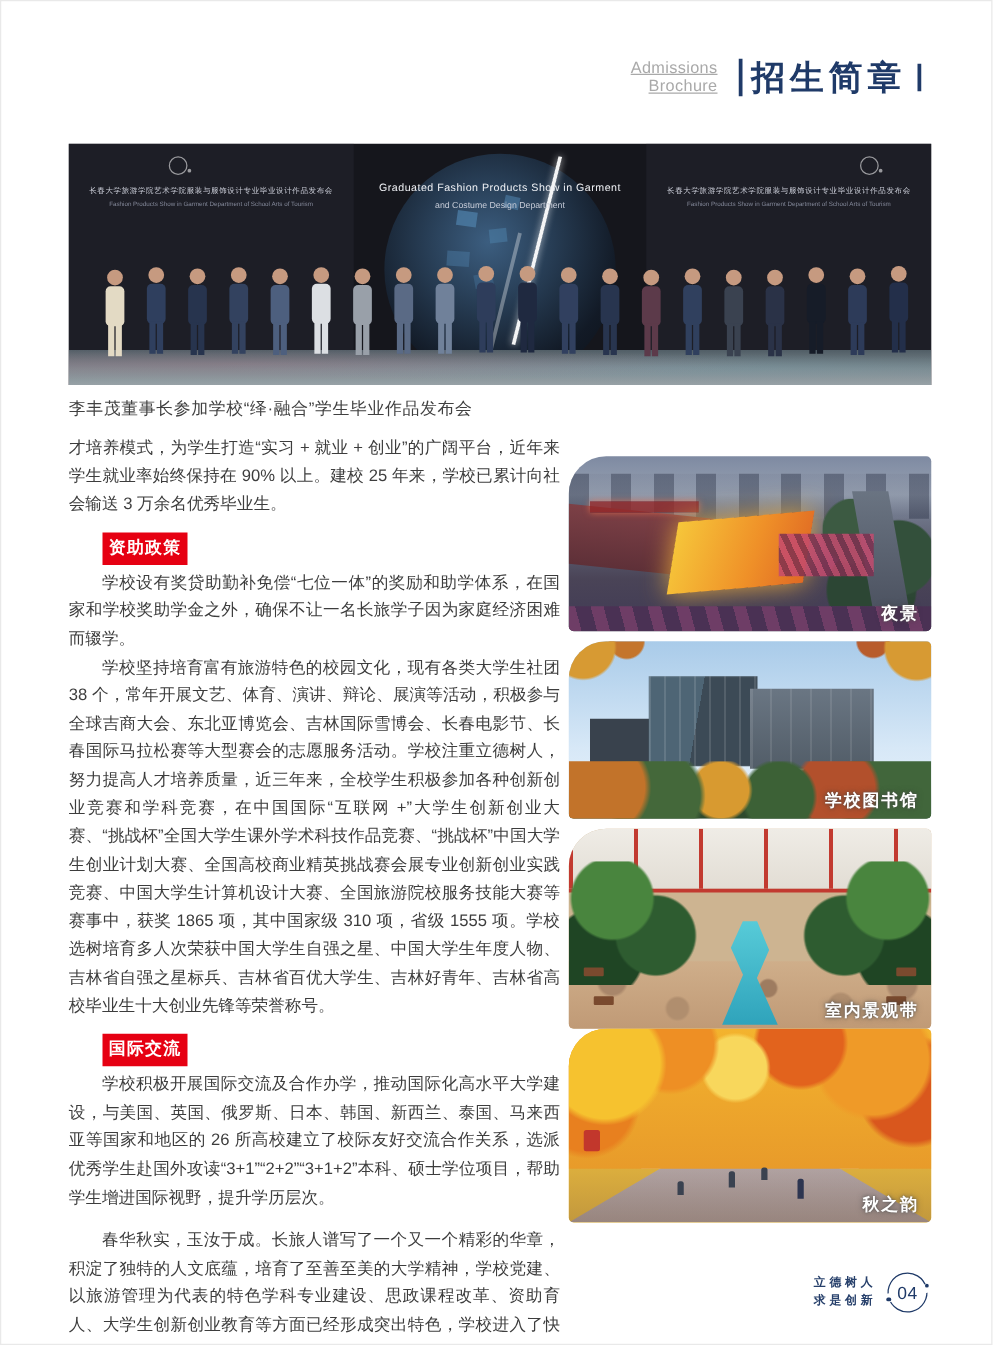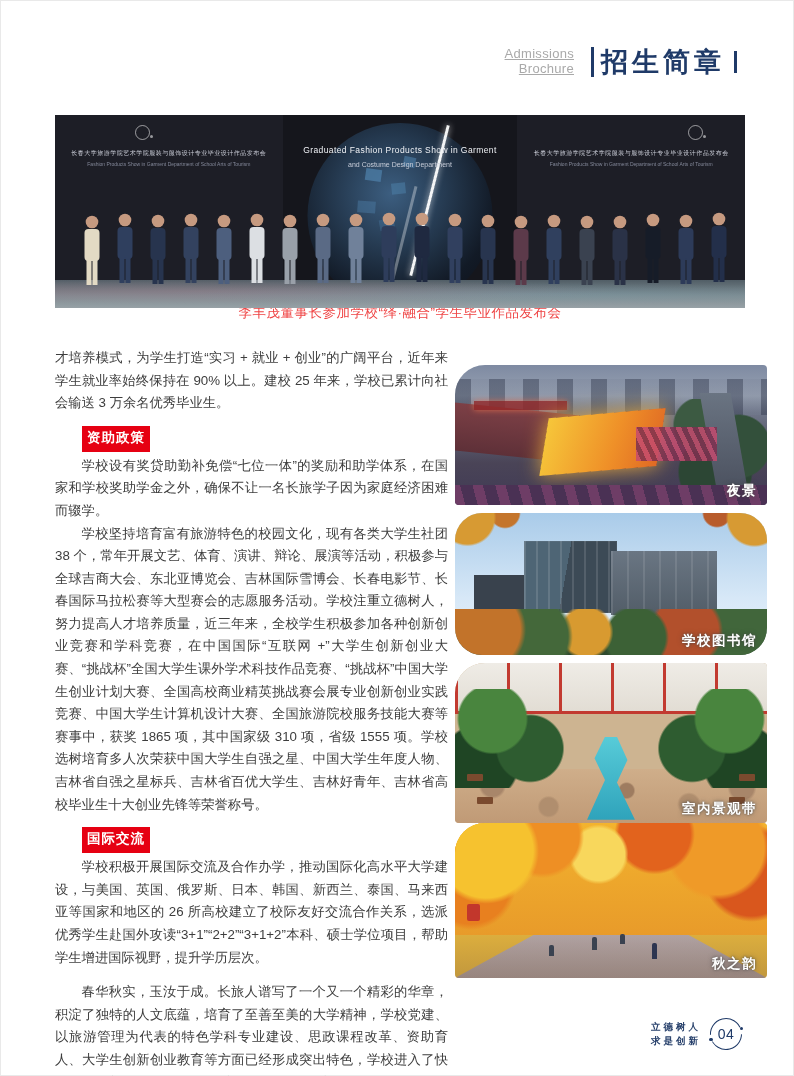--- a/index.html
+++ b/index.html
@@ -35,35 +35,35 @@
   .bk1{color:#f0f2f6;font-size:8.5px;letter-spacing:.4px;}
   .bk2{color:#c7ccd8;font-size:7px;margin-top:6px;}
   .hero-floor{position:absolute;left:0;right:0;bottom:0;height:28px;z-index:4;
     background:linear-gradient(#515e66,#7d8a90 55%,#97a1a6);}
   .hero-floor:before{content:"";position:absolute;inset:0;
     background:radial-gradient(ellipse at 20% 40%,rgba(190,120,140,.25),transparent 55%),
                radial-gradient(ellipse at 70% 50%,rgba(120,170,185,.25),transparent 55%);}
   .hero-people{position:absolute;left:0;bottom:22px;width:690px;height:112px;z-index:5;}
 
   
-  .caption{position:absolute;left:55px;top:304px;width:690px;text-align:center;
-    color:#ef4444;font-size:13.5px;letter-spacing:.5px;}
+  .caption{position:absolute;left:55px;top:318px;width:690px;text-align:left;
+    color:#404040;font-size:13.5px;letter-spacing:.5px;}
 
   
   .article{position:absolute;left:55px;top:347px;width:393px;color:#3d3d3d;
     font-size:13.3px;line-height:1.7;text-align:justify;}
   .article p{margin:0;}
   .article p.ind{text-indent:2em;}
   .sec-badge{display:inline-block;margin:11px 0 3px 2em;background:#e60012;color:#ffffff;
     font-size:13.5px;font-weight:bold;padding:1px 5px 2px;letter-spacing:1px;}
   .closing{margin-top:12px !important;}
 
   
   .gallery{position:absolute;left:455px;top:365px;width:290px;}
-  .photo{position:relative;width:312px;border-radius:30px 4px 4px 4px;overflow:hidden;}
+  .photo{position:relative;width:290px;border-radius:30px 4px 4px 4px;overflow:hidden;}
   .photo-label{position:absolute;right:10px;bottom:5px;z-index:9;color:#fff;font-size:13.5px;
     letter-spacing:1.5px;font-weight:bold;
     text-shadow:0 0 2px rgba(80,80,80,.9),0 0 5px rgba(60,60,60,.6);}
   .ab{position:absolute;}
 
   
   .ph1{height:140px;margin-bottom:8px;background:linear-gradient(#7e8aa2 0%,#98a2b2 22%,#6f7689 34%,#4a4457 70%,#403a55 100%);}
   .p1-city{top:14px;left:0;right:0;height:36px;
     background:repeating-linear-gradient(90deg,rgba(55,62,82,.5) 0 16px,rgba(120,128,148,.25) 16px 34px);}
   .p1-red{top:44px;left:0;width:40%;height:48px;background:linear-gradient(#7d4046,#5e3038);transform:skewY(6deg);}
@@ -75,21 +75,21 @@
     background:radial-gradient(circle at 30% 30%,#3c5a42 0 30%,transparent 32%),
                radial-gradient(circle at 70% 55%,#33503b 0 38%,transparent 40%),
                radial-gradient(circle at 45% 85%,#2c4634 0 40%,transparent 42%);}
   .p1-road{top:28px;right:9%;width:10%;height:95px;background:linear-gradient(#6a7482,#4c5260);transform:skewX(10deg);}
   .p1-rows{top:62px;left:58%;width:26%;height:34px;opacity:.85;
     background:repeating-linear-gradient(65deg,#c44a6e 0 5px,#7e3050 5px 10px);}
   .p1-fg{bottom:0;left:0;right:0;height:20px;
     background:repeating-linear-gradient(75deg,#6e3d66 0 10px,#4a3154 10px 22px);}
 
   
-  .ph2{height:142px;margin-bottom:8px;background:linear-gradient(#a9cbe9,#d7e8f7 60%,#eaf3fb);border-radius:27px;}
+  .ph2{height:142px;margin-bottom:8px;background:linear-gradient(#a9cbe9,#d7e8f7 60%,#eaf3fb);}
   .p2-b1{top:28px;left:22%;width:30%;height:72px;background:linear-gradient(100deg,#4e6575 0 45%,#3c4a56 45%);
     box-shadow:inset 0 0 0 1px rgba(255,255,255,.05);
     background-image:repeating-linear-gradient(90deg,rgba(255,255,255,.12) 0 2px,transparent 2px 12px),linear-gradient(100deg,#4e6575 0 45%,#3c4a56 45%);}
   .p2-b2{top:38px;left:50%;width:34%;height:64px;
     background:repeating-linear-gradient(90deg,rgba(255,255,255,.1) 0 2px,transparent 2px 16px),linear-gradient(#6a7683,#525d68);}
   .p2-b3{top:62px;left:6%;width:18%;height:40px;background:#39424d;}
   .p2-trees{bottom:0;left:0;right:0;height:46px;
     background:radial-gradient(circle at 8% 45%,#c2732a 0 14%,transparent 16%),
                radial-gradient(circle at 24% 60%,#44683a 0 16%,transparent 18%),
                radial-gradient(circle at 42% 50%,#d89a30 0 13%,transparent 15%),

